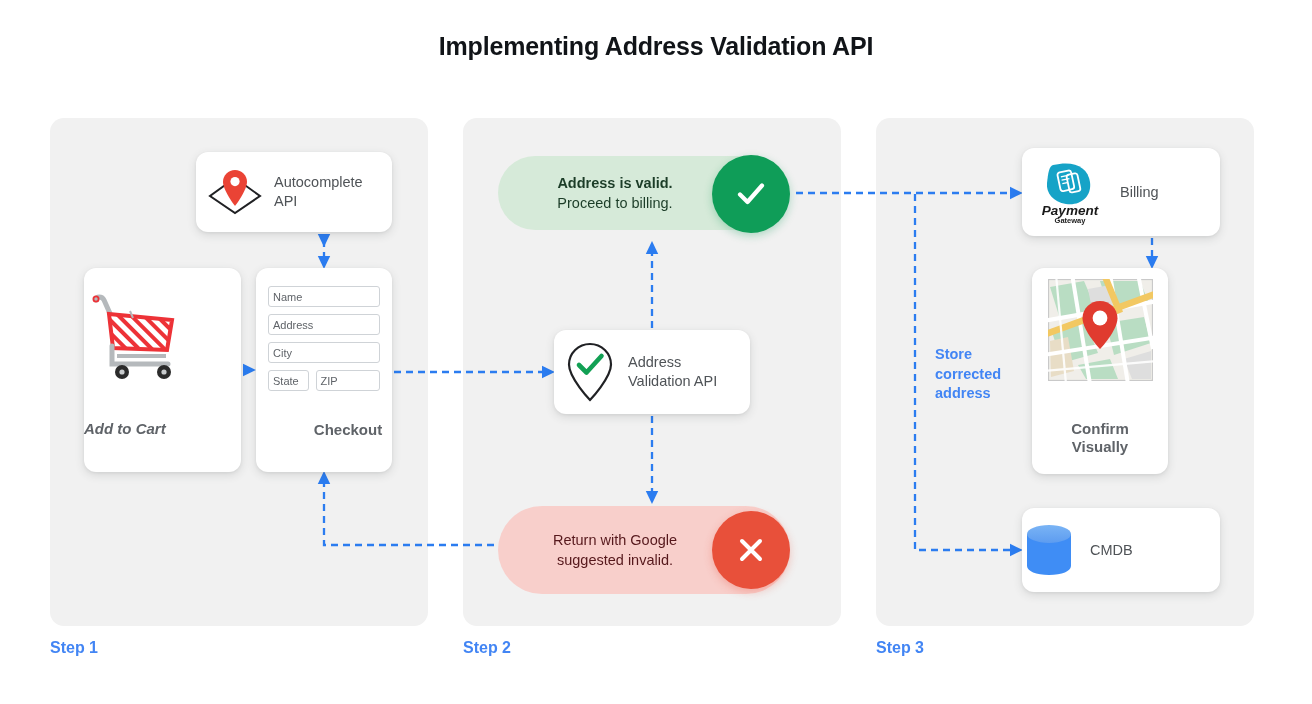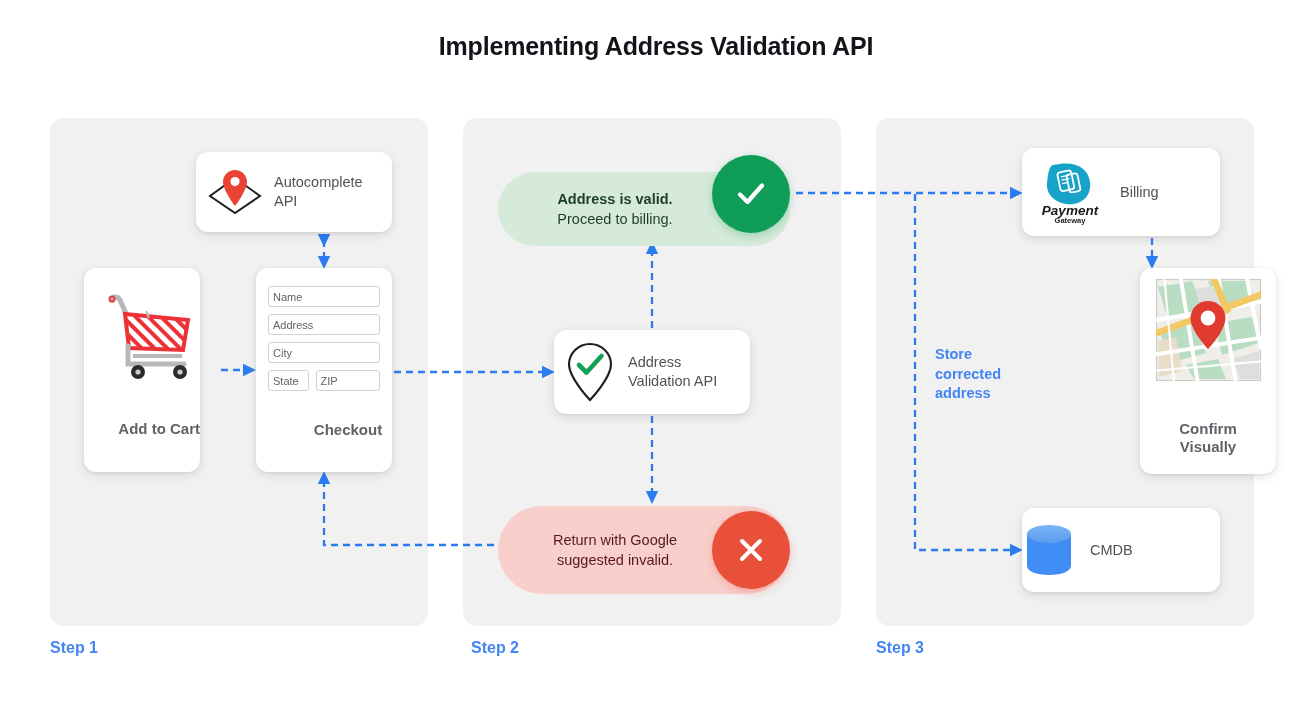--- a/index.html
+++ b/index.html
@@ -28,21 +28,21 @@
   #panel1 { left: 50px;  top: 118px; width: 378px; height: 508px; }
   #panel2 { left: 463px; top: 118px; width: 378px; height: 508px; }
   #panel3 { left: 876px; top: 118px; width: 378px; height: 508px; }
 
   .step-label {
     position: absolute;
     font-size: 16px; font-weight: 700; color: #4285f4;
     top: 639px;
   }
   #steplab1 { left: 50px; }
-  #steplab2 { left: 463px; margin-left: 8px; }
+  #steplab2 { left: 463px; }
   #steplab3 { left: 876px; }
 
   
   .card {
     position: absolute;
     background: #ffffff;
     border-radius: 12px;
     box-shadow: 0 3px 10px rgba(60,64,67,0.14), 0 1px 3px rgba(60,64,67,0.08);
   }
   .card-label {
@@ -53,23 +53,23 @@
     line-height: 1.2;
   }
 
   
   #card-autocomplete {
     left: 196px; top: 152px; width: 196px; height: 80px;
     display: flex; align-items: center; gap: 10px; padding: 0 28px 0 10px;
   }
   
   #card-cart {
-    left: 84px; top: 268px; width: 116px; height: 204px;
-    display: flex; flex-direction: column; align-items: flex-end;
-    justify-content: flex-start; padding-top: 16px;
+    left: 84px; top: 268px; width: 157px; height: 204px;
+    display: flex; flex-direction: column; align-items: flex-start;
+    justify-content: flex-start; padding-top: 16px; font-style: italic;
   }
   #card-cart .card-caption { margin-top: auto; margin-bottom: 34px; }
   
   #card-checkout {
     left: 256px; top: 268px; width: 136px; height: 204px;
     display: flex; flex-direction: column; align-items: center;
     padding-top: 18px;
   }
   #card-checkout .card-caption { margin-top: auto; margin-bottom: 33px; margin-left: 48px; }
 
@@ -90,38 +90,38 @@
     display: flex; align-items: center; gap: 12px; padding: 0 10px;
   }
 
   
   #card-billing {
     left: 1022px; top: 148px; width: 198px; height: 88px;
     display: flex; align-items: center; gap: 12px; padding: 0 10px;
   }
   
   #card-confirm {
-    left: 1140px; top: 268px; width: 136px; height: 206px;
+    left: 1032px; top: 268px; width: 136px; height: 206px;
     display: flex; flex-direction: column; align-items: center;
     padding-top: 11px;
   }
   #card-confirm .card-caption { margin-top: auto; margin-bottom: 18px; }
   
   #card-cmdb {
     left: 1022px; top: 508px; width: 198px; height: 84px;
     display: flex; align-items: center; gap: 14px; padding: 0 0;
   }
 
   
   .pill {
     position: absolute; border-radius: 60px;
     display: flex; align-items: center;
   }
   #pill-valid {
-    left: 498px; top: 172px; width: 292px; height: 74px;
+    left: 498px; top: 156px; width: 292px; height: 74px;
     background: #d6ead9;
   }
   #pill-invalid {
     left: 498px; top: 506px; width: 292px; height: 88px;
     background: #f8cfcb;
   }
   .pill-text { flex: 1; text-align: center; padding-right: 58px; }
   .pill-text .l1 { font-weight: 700; font-size: 14.5px; }
   .pill-text .l2, .pill-text .l3 { font-weight: 400; font-size: 14.5px; }
   #pill-valid .pill-text { color: #1c3d28; line-height: 1.38; }

